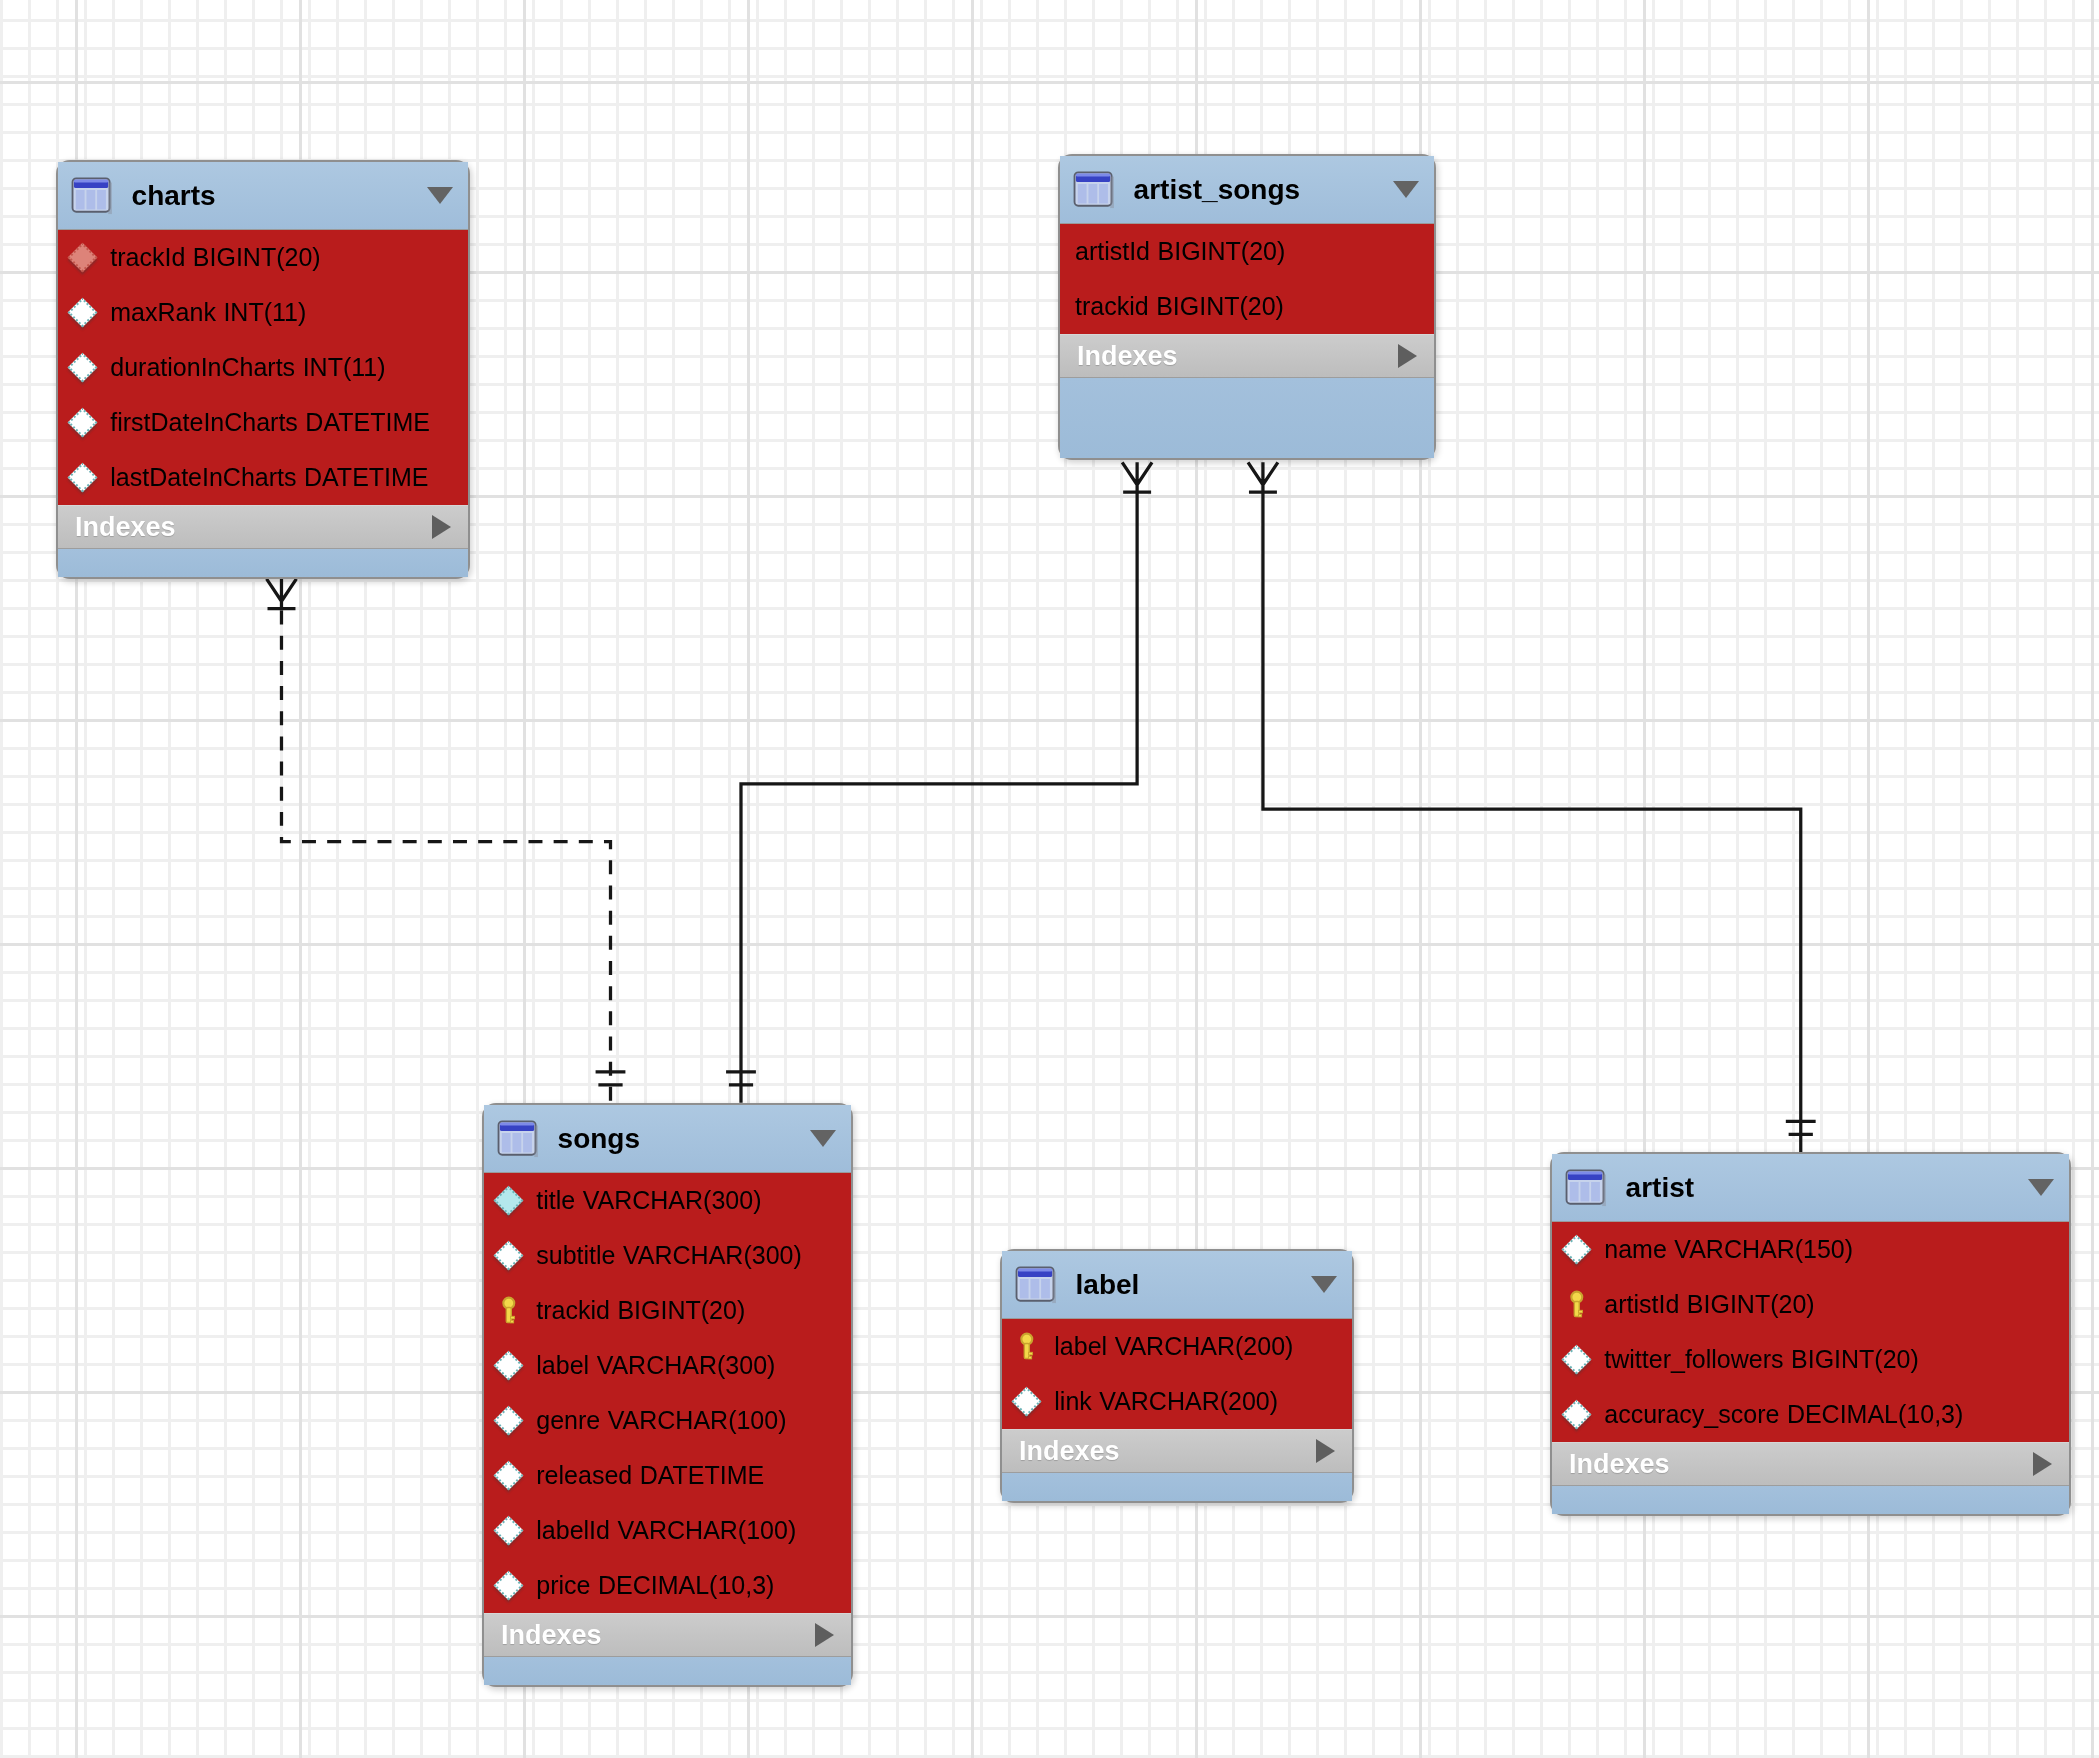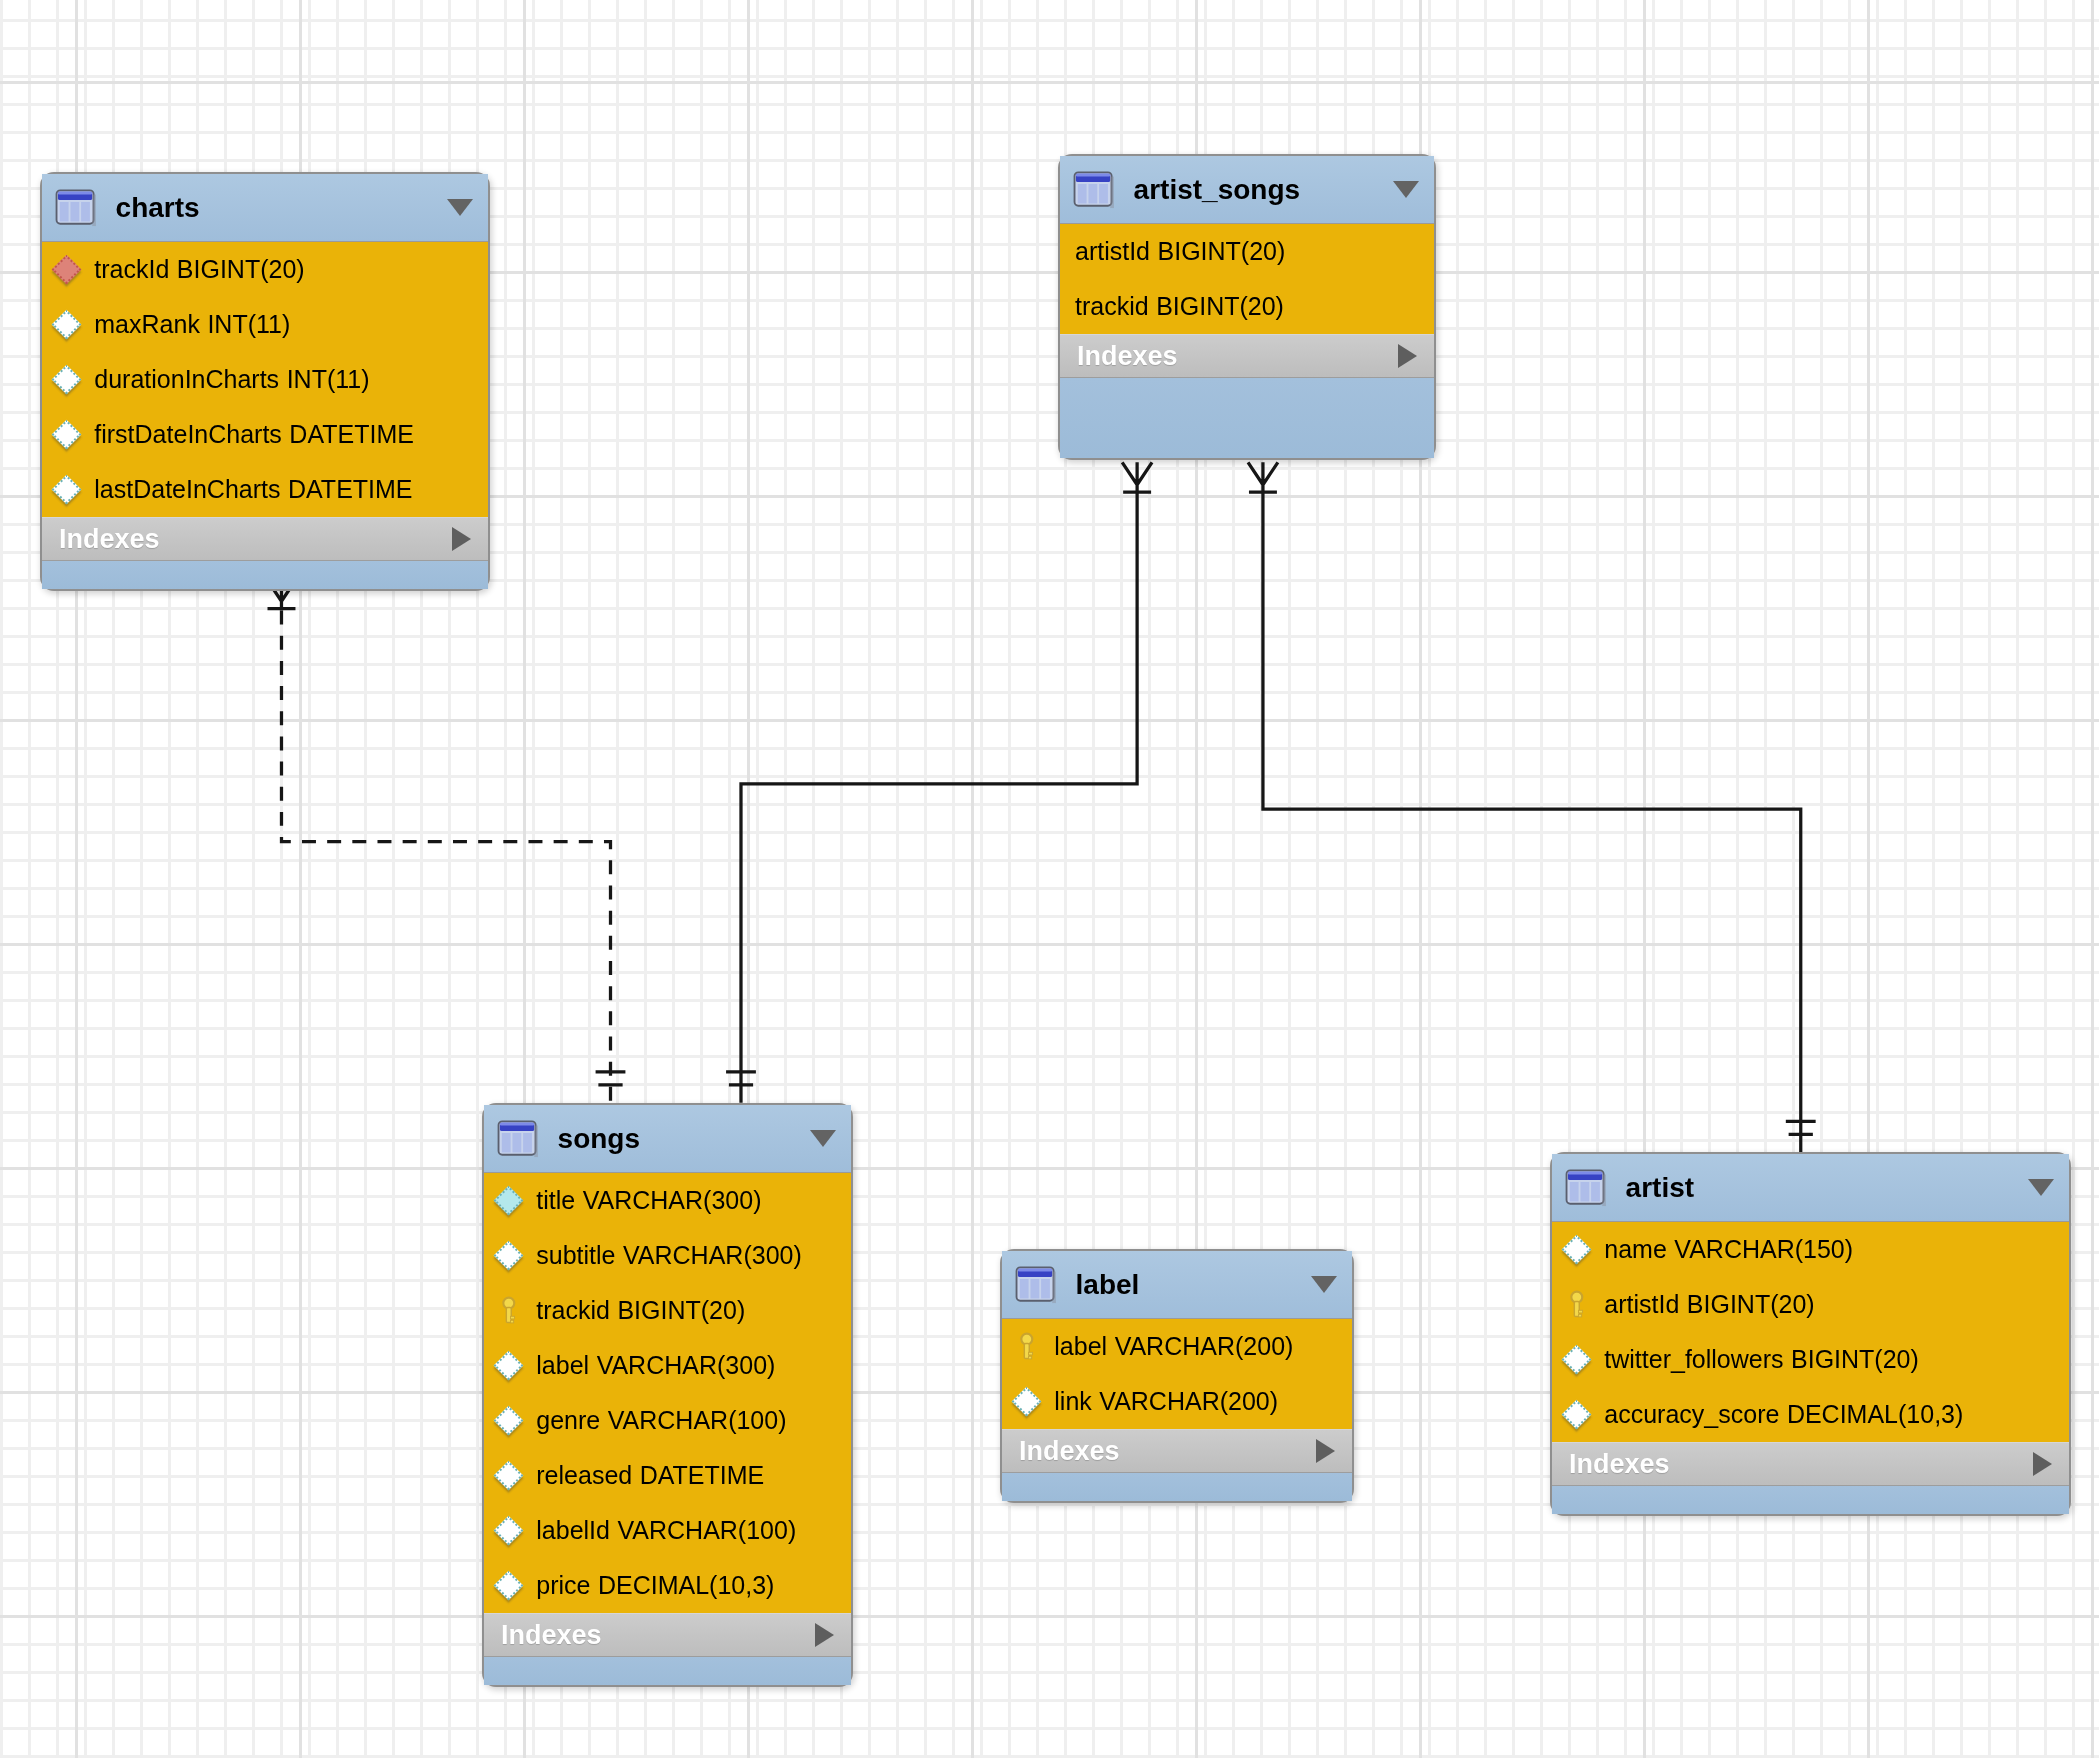--- a/index.html
+++ b/index.html
@@ -40,21 +40,21 @@
   .tbl-icon{flex:none;width:42px;height:38px;margin-right:18.6px;}
   .tbl-title{
     flex:1;font-size:28px;font-weight:bold;color:#000;
     white-space:nowrap;overflow:hidden;
   }
   .collapse-arrow{
     flex:none;width:0;height:0;margin-left:7.5px;
     border-left:13px solid transparent;border-right:13px solid transparent;
     border-top:17.7px solid #636363;
   }
-  .tbl-rows{flex:none;background:#eab308;}
+  .tbl-rows{flex:none;background:#b91c1c;}
   .tbl-row{
     height:55px;display:flex;align-items:center;
     padding-left:9.3px;font-size:25px;color:#000;white-space:nowrap;
   }
   .tbl-row.no-icon{padding-left:15px;}
   .f-icon{flex:none;width:30px;height:30px;margin-right:13px;
     display:flex;align-items:center;justify-content:center;}
   .f-name{margin-right:7.5px;}
   .diamond{
     width:17px;height:17px;transform:rotate(45deg);
@@ -93,21 +93,21 @@
       <g>
         <path d="M1220 530 L1220 841 L795 841 L795 1183"></path>
         <path d="M1204 496 L1220 520 M1236 496 L1220 520 M1220 496 L1220 530 M1205 528 L1235 528 M779 1150 L811 1150 M782 1164 L808 1164"></path>
       </g>
       <g>
         <path d="M1355 530 L1355 868 L1932 868 L1932 1236"></path>
         <path d="M1339 496 L1355 520 M1371 496 L1355 520 M1355 496 L1355 530 M1340 528 L1370 528 M1916 1203 L1948 1203 M1919 1217 L1945 1217"></path>
       </g>
     </svg>
   <div id="tables">
-      <div class="db-table" style="left: 40px; top: 160px; width: 450px; height: 419px; margin-top: 12px;">
+      <div class="db-table" style="left: 56px; top: 160px; width: 414px; height: 419px;">
         <div class="tbl-header">
           <span class="tbl-icon"><svg viewBox="0 0 45 41" width="42" height="38">
               <rect x="1.5" y="1.5" width="40" height="36" rx="4" fill="#c7d3ec" stroke="#5a5f6e" stroke-width="2"></rect>
               <rect x="3" y="3" width="37" height="9" rx="2" fill="#3742c4"></rect>
               <rect x="3" y="3" width="37" height="3" rx="1.5" fill="#7d8ae8"></rect>
               <rect x="5" y="14" width="9.5" height="21" fill="#aebde9"></rect>
               <rect x="16.5" y="14" width="9.5" height="21" fill="#aebde9"></rect>
               <rect x="28" y="14" width="9.5" height="21" fill="#aebde9"></rect>
               <rect x="40" y="6" width="4" height="34" fill="#8a8f9c" opacity="0.45"></rect>
             </svg></span>

